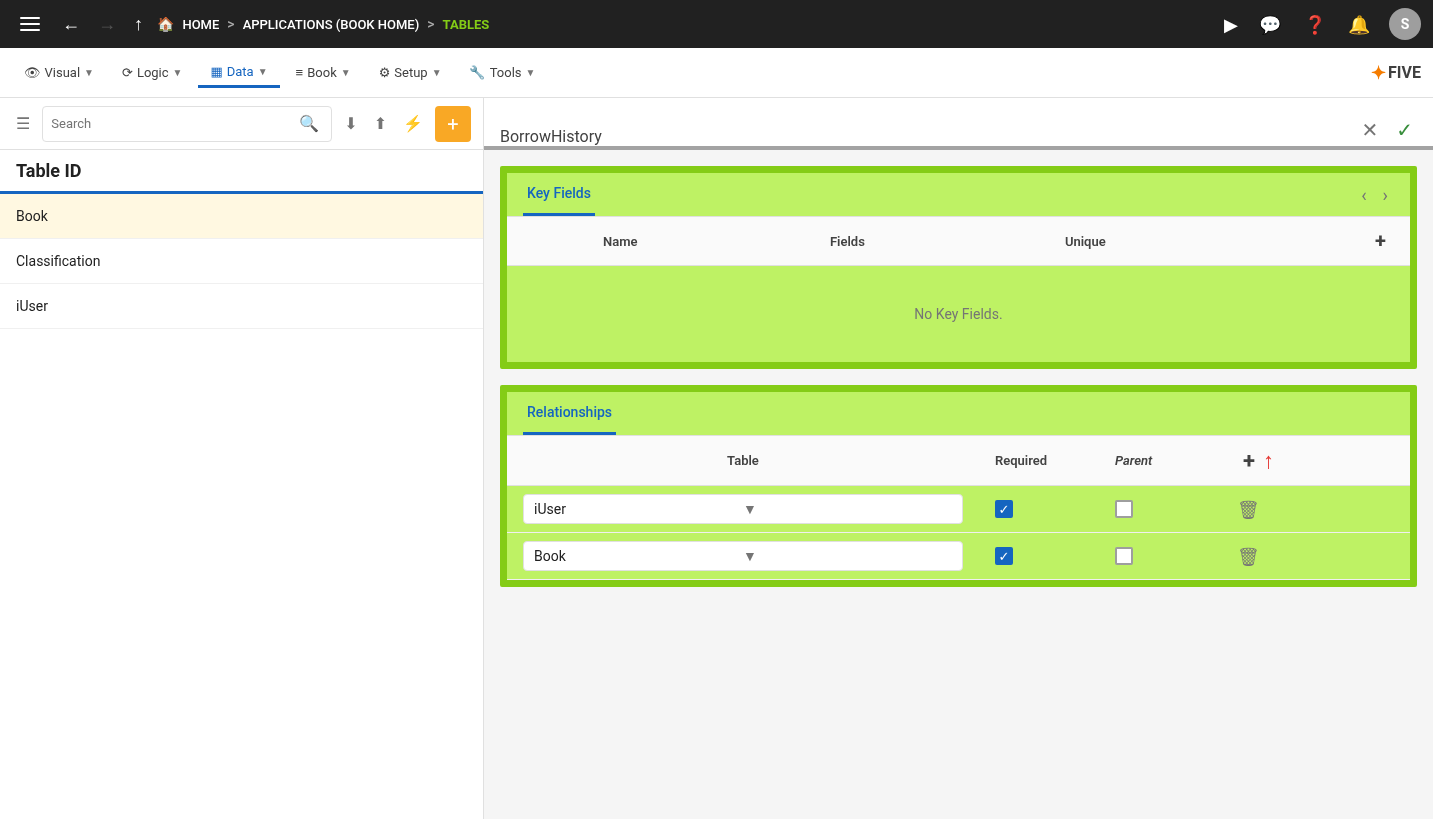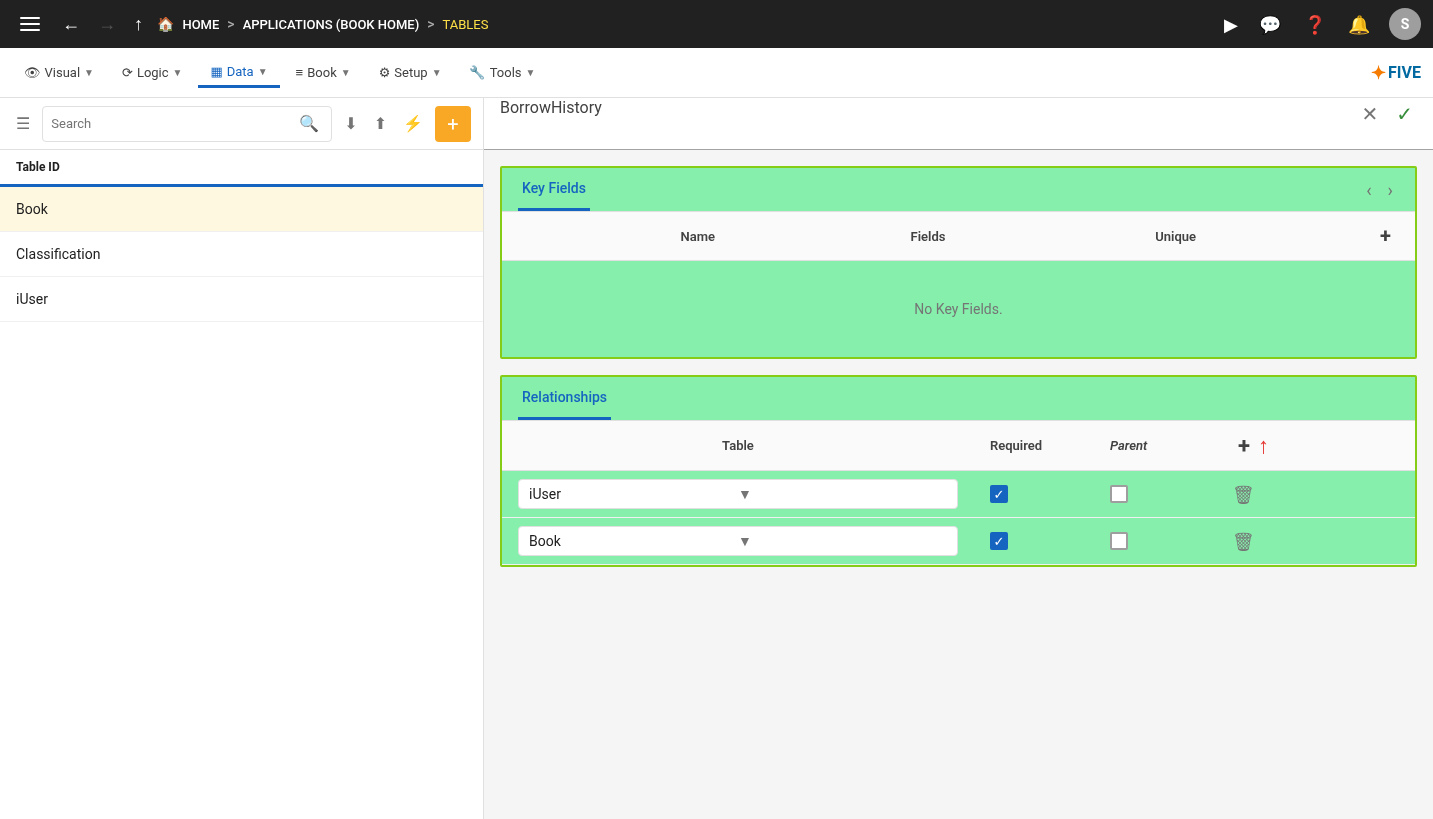--- a/index.html
+++ b/index.html
@@ -11,21 +11,21 @@
       padding: 0 12px; gap: 8px; color: #fff;
     }
     .top-nav-left { display: flex; align-items: center; gap: 10px; flex: 1; }
     .top-nav-right { display: flex; align-items: center; gap: 14px; }
     .nav-icon-btn {
       background: none; border: none; color: #fff; cursor: pointer;
       font-size: 18px; display: flex; align-items: center; padding: 4px;
     }
     .nav-breadcrumb { display: flex; align-items: center; gap: 8px; font-size: 13px; font-weight: 500; color: #fff; }
     .nav-breadcrumb .chevron { color: #aaa; font-size: 14px; }
-    .nav-breadcrumb .current { color: #fde047; font-weight: 400; }
+    .nav-breadcrumb .current { color: #84cc16; font-weight: 700; }
     .avatar-circle {
       width: 32px; height: 32px; border-radius: 50%; background: #9e9e9e;
       display: flex; align-items: center; justify-content: center;
       color: #fff; font-weight: 700; font-size: 14px;
     }
 
     
     .sec-toolbar {
       display: flex; align-items: center; background: #fff; height: 50px;
       border-bottom: 1px solid #e0e0e0; padding: 0 12px; gap: 4px;
@@ -35,21 +35,21 @@
       display: flex; align-items: center; gap: 4px; padding: 6px 12px;
       background: none; border: none; cursor: pointer; font-size: 13px;
       color: #424242; border-radius: 4px;
     }
     .toolbar-btn.active { color: #1565c0; border-bottom: 3px solid #1565c0; border-radius: 0; }
     .toolbar-btn .caret { font-size: 10px; color: #757575; }
 
     
     .five-logo { display: flex; align-items: center; font-weight: 700; font-size: 16px; }
     .five-logo .five-star { color: #f57c00; margin-right: 2px; font-size: 18px; }
-    .five-logo .five-text { color: #0369a1; }
+    .five-logo .five-text { color: #404040; }
 
     
     .main-layout { display: flex; height: calc(819px - 98px); }
 
     
     .sidebar {
       width: 484px; background: #fff; border-right: 1px solid #e0e0e0;
       display: flex; flex-direction: column;
     }
     .sidebar-toolbar {
@@ -67,74 +67,74 @@
     .icon-btn {
       background: none; border: none; cursor: pointer; color: #757575;
       font-size: 16px; padding: 4px; display: flex; align-items: center;
     }
     .add-btn {
       background: #f9a825; border: none; cursor: pointer; color: #fff;
       font-size: 20px; width: 36px; height: 36px; border-radius: 4px;
       display: flex; align-items: center; justify-content: center;
     }
     .sidebar-header {
-      padding: 10px 16px; font-weight: 700; font-size: 12px; color: #212121;
+      padding: 10px 16px; font-weight: 700; font-size: 18px; color: #212121;
       border-bottom: 3px solid #1565c0;
     }
     .sidebar-item {
       padding: 14px 16px; font-size: 14px; color: #212121;
       border-bottom: 1px solid #f0f0f0; cursor: pointer;
     }
     .sidebar-item.active { background: #fff8e1; }
     .sidebar-footer {
       margin-top: auto; padding: 10px 16px; font-size: 13px; color: #757575;
       border-top: 1px solid #e0e0e0; text-align: right;
     }
 
     
     .right-panel {
       flex: 1; background: #f5f5f5; display: flex; flex-direction: column; overflow: hidden;
     }
     .panel-header {
-      display: flex; align-items: flex-start; background: #fff;
-      padding: 0 16px; height: 52px; border-bottom: 1px solid #a3a3a3;
+      display: flex; align-items: flex-end; background: #fff;
+      padding: 0 16px; height: 52px; border-bottom: 4px solid #a3a3a3;
       gap: 10px;
     }
     .panel-title { font-size: 16px; color: #424242; flex: 1; }
     .panel-header-btn {
       background: none; border: none; cursor: pointer; color: #757575;
       font-size: 20px; padding: 4px; display: flex; align-items: center;
     }
     .panel-header-btn.green { color: #388e3c; }
 
     
     .panel-content { flex: 1; overflow-y: auto; padding: 16px; display: flex; flex-direction: column; gap: 16px; }
 
     
     .section-card {
-      background: #86efac; border: 2px solid #84cc16; border-radius: 2px;
+      background: #bef264; border: 7px solid #84cc16; border-radius: 2px;
     }
     .section-tab-bar {
       display: flex; align-items: center; border-bottom: 1px solid #e0e0e0;
       padding: 0 16px;
     }
     .section-tab {
       padding: 12px 4px; font-size: 14px; color: #757575; cursor: pointer;
       border-bottom: 3px solid transparent; margin-right: 20px;
     }
     .section-tab.active { color: #1565c0; border-bottom: 3px solid #1565c0; font-weight: 500; }
     .section-nav { margin-left: auto; display: flex; gap: 4px; }
     .section-nav button {
       background: none; border: none; cursor: pointer; color: #757575; font-size: 18px; padding: 2px 6px;
     }
 
     
     .data-table { width: 100%; border-collapse: collapse; }
     .data-table th {
-      background: #fafafa; padding: 10px 16px; text-align: right;
+      background: #fafafa; padding: 10px 16px; text-align: center;
       font-size: 13px; font-weight: 600; color: #424242;
       border-bottom: 1px solid #e0e0e0;
     }
     .data-table th:last-child { text-align: right; }
     .empty-msg {
       padding: 40px; text-align: center; font-size: 14px; color: #757575;
     }
     .add-col-btn {
       background: none; border: none; cursor: pointer; color: #424242;
       font-size: 20px; font-weight: 700; padding: 2px 8px;

